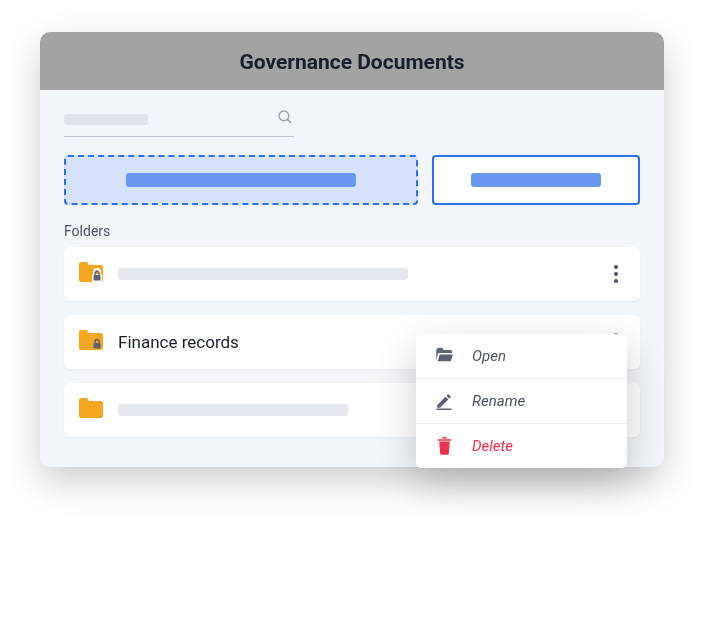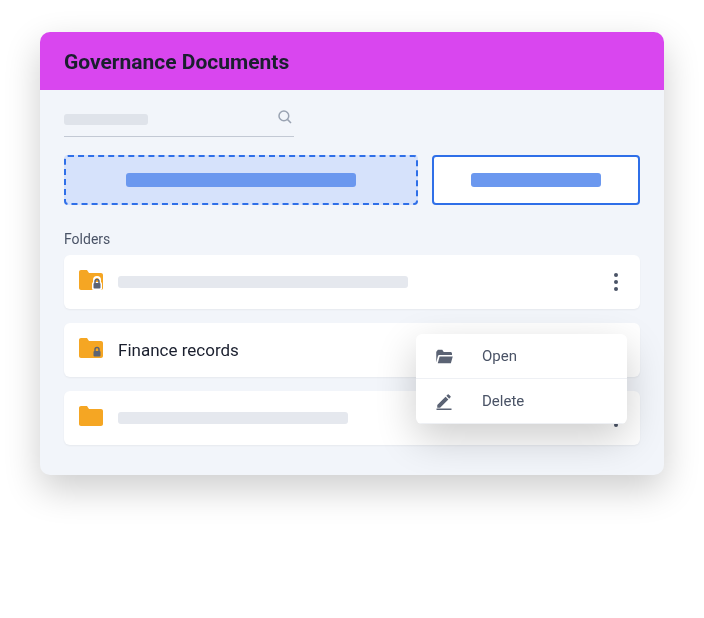--- a/index.html
+++ b/index.html
@@ -13,23 +13,24 @@
   .panel {
     position: absolute;
     top: 32px;
     left: 40px;
     width: 624px;
     background: #f2f5fa;
     border-radius: 10px;
     box-shadow: 0 14px 36px rgba(0,0,0,0.20);
   }
   .panel-header {
-    background: #d946ef;
+    background: #a3a3a3;
     padding: 18px 24px 16px 24px;
     border-radius: 10px 10px 0 0;
+    text-align: center;
   }
   .panel-title {
     font-size: 21px;
     font-weight: 700;
     color: #1a1f2e;
   }
   .panel-body {
     padding: 14px 24px 30px 24px;
   }
   .search-box {
@@ -78,21 +79,21 @@
   }
   .btn-solid .bar {
     width: 130px;
     height: 14px;
     background: #6b98ef;
     border-radius: 3px;
   }
   .section-label {
     font-size: 14px;
     color: #4a5366;
-    margin-top: 26px;
+    margin-top: 18px;
     margin-bottom: 8px;
   }
   .folder-list { display: flex; flex-direction: column; gap: 14px; }
   .folder-row {
     background: #fff;
     border-radius: 6px;
     height: 54px;
     display: flex;
     align-items: center;
     padding: 0 14px 0 14px;
@@ -135,27 +136,27 @@
     left: 416px;
     width: 211px;
     background: #fff;
     border-radius: 6px;
     box-shadow: 0 14px 40px rgba(0,0,0,0.20);
     overflow: hidden;
     z-index: 20;
   }
   .menu-item {
     display: flex;
-    align-items: center;
-    gap: 28px;
+    gap: 18px;
     padding: 13px 18px;
     font-size: 15px;
     color: #4a5366;
     border-bottom: 1px solid #eef0f4;
     cursor: pointer;
+    font-style: italic;
   }
   .menu-item.danger { color: #e7344f; border-bottom: none; }
   .menu-item .micon {
     width: 20px; display: flex; justify-content: center;
     color: #5b6374;
   }
   .menu-item.danger .micon { color: #e7344f; }
 </style>
 </head>
 <body>
@@ -256,15 +257,23 @@
     </span>
     <span>Open</span>
   </div>
   <div class="menu-item">
     <span class="micon">
       <svg width="18" height="18" viewBox="0 0 24 24" fill="currentColor">
           <path d="M3 17.25V21h3.75L17.81 9.94l-3.75-3.75L3 17.25zM20.71 7.04a1 1 0 0 0 0-1.41l-2.34-2.34a1 1 0 0 0-1.41 0l-1.83 1.83 3.75 3.75 1.83-1.83z"></path>
           <rect x="2" y="22" width="20" height="2"></rect>
         </svg>
     </span>
+    <span>Rename</span>
+  </div>
+  <div class="menu-item danger">
+    <span class="micon">
+      <svg width="15" height="18" viewBox="0 0 20 24" fill="currentColor">
+          <path d="M3 6 h14 l-1.2 16 a2 2 0 0 1 -2 1.8 H6.2 a2 2 0 0 1 -2 -1.8 Z M1 3 h18 v2 H1 Z M7 0 h6 v2 H7 Z"></path>
+        </svg>
+    </span>
     <span>Delete</span>
   </div>
 </div>
 
 </body></html>

